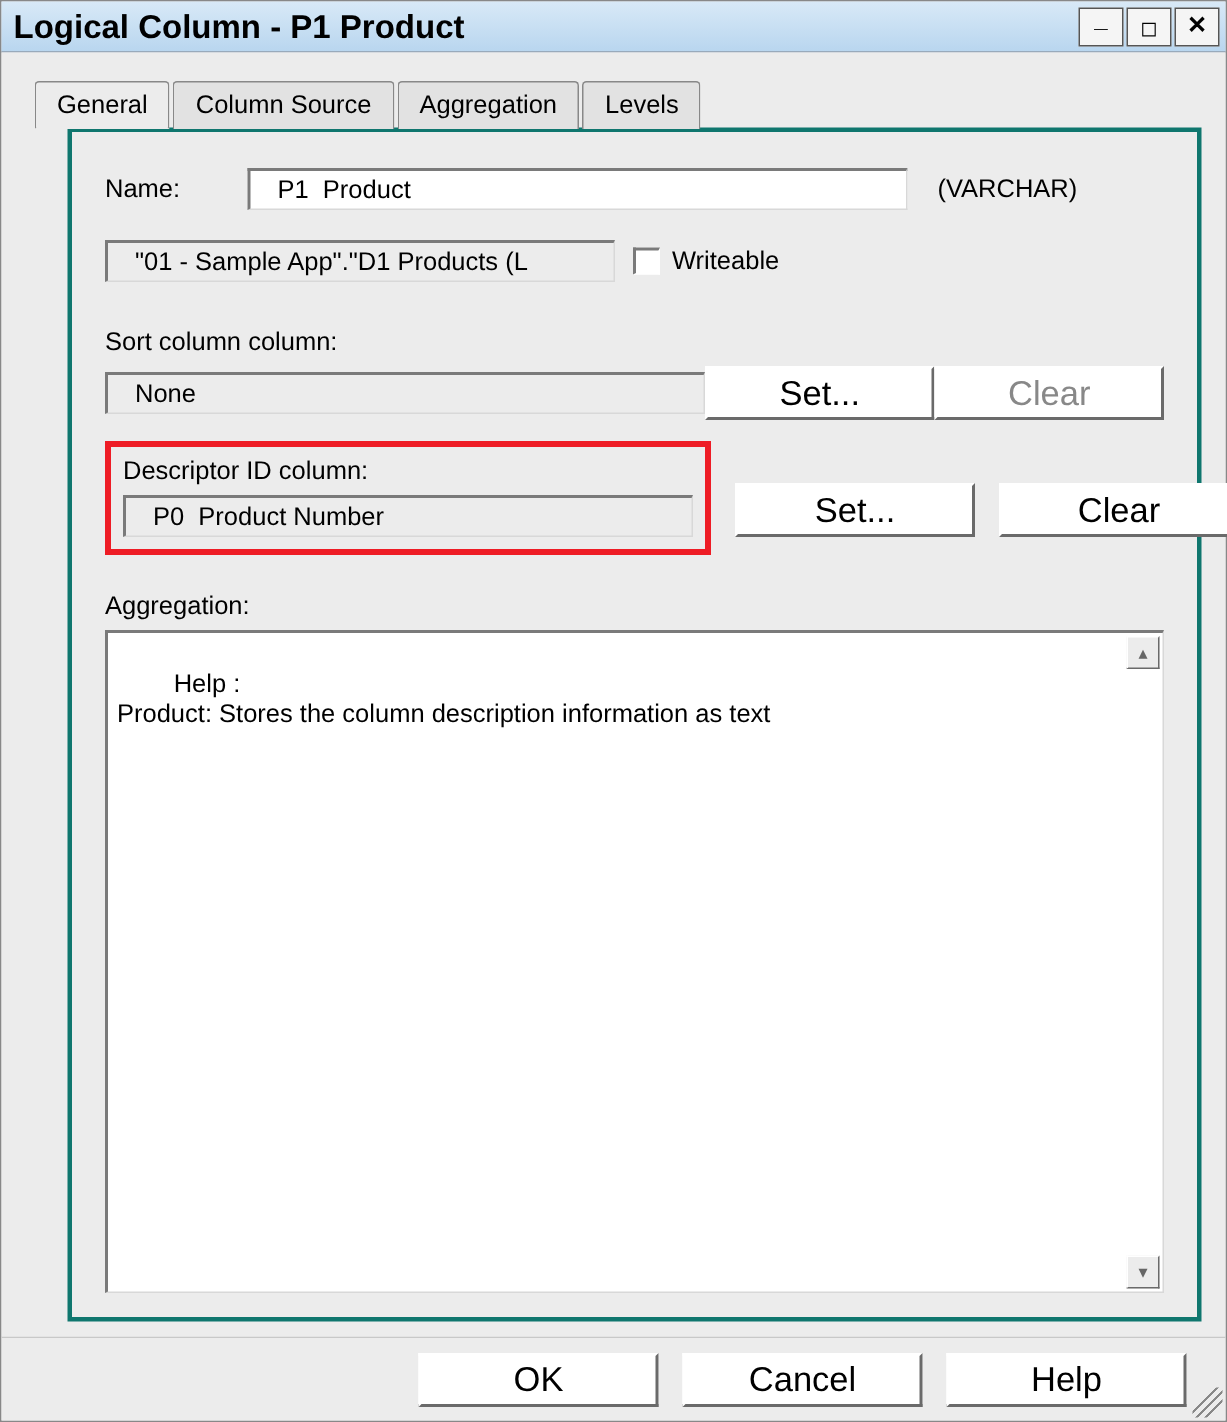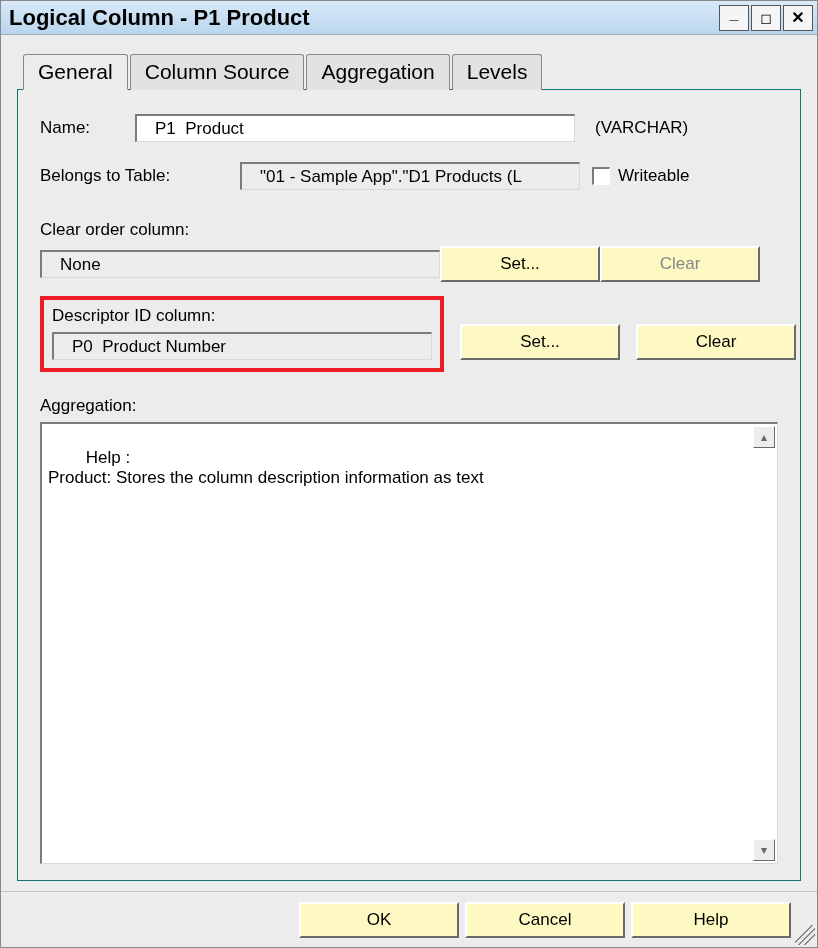--- a/index.html
+++ b/index.html
@@ -68,44 +68,45 @@
     display:flex;
     margin-left: 6px;
     position: relative;
     z-index: 2;
   }
   .tab {
     border:1px solid #888;
     border-bottom:none;
     background:#ececec;
     padding: 5px 14px;
-    font-size:21px;
+    font-size:17px;
     margin-right:2px;
     border-radius: 3px 3px 0 0;
     position:relative;
     top:1px;
     color:#000;
   }
   .tab.active {
     background:#ececec;
     border-bottom: 1px solid #ececec;
     z-index:3;
   }
   .tab.inactive { background:#e2e2e2; }
 
   .panel {
-    border:1px solid #0f766e;
+    border:3px solid #0f766e;
     flex:1;
     margin-top:0;
     padding: 24px 22px 16px 22px;
     background:#ececec;
     position:relative;
     z-index:1;
     display:flex;
     flex-direction:column;
+    margin-left:28px;
   }
 
   .row { display:flex; align-items:center; margin-bottom:20px; }
   .lbl { width: 95px; color:#000;}
   input[type=text].textfield, .readonly {
     font-family: Tahoma, Arial, sans-serif;
     font-size:17px;
     padding: 2px 18px;
     height: 28px;
     border-top:2px solid #7a7a7a;
@@ -133,22 +134,22 @@
 
   .section-label { margin-top: 10px; margin-bottom:6px; }
 
   .setrow {
     display:flex; align-items:center; gap:0; margin-bottom:10px;
   }
   .setrow .readonly { flex:0 0 400px; width:400px; }
   .btn {
     width: 160px; height:36px;
     font-family: Tahoma, Arial, sans-serif;
-    font-size:17px;
-    background:#fef9c3;
+    font-size:23px;
+    background:#ffffff;
     border-top:2px solid #fff;
     border-left:2px solid #fff;
     border-right:2px solid #6a6a6a;
     border-bottom:2px solid #6a6a6a;
     color:#000;
   }
   .btn.disabled { color:#888; }
 
   .highlight-box {
     border:4px solid #ee1c25;
@@ -182,21 +183,21 @@
     display:flex; align-items:center; justify-content:center;
     font-size:12px; color:#666;
   }
   .scroll-up{ top:2px;} .scroll-dn{ bottom:2px; }
 
   .button-bar {
     height:56px;
     display:flex;
     align-items:center;
     justify-content:flex-end;
-    gap:6px;
+    gap:16px;
     padding: 0 26px 0 0;
     background:#ececec;
     border-top:1px solid #c8c8c8;
   }
 
   .resize-grip {
     position:absolute; right:2px; bottom:2px;
     width:20px; height:20px;
     background:
       linear-gradient(135deg, transparent 0 40%, #888 40% 45%, transparent 45% 55%, #888 55% 60%, transparent 60% 70%, #888 70% 75%, transparent 75% 100%);
@@ -226,29 +227,28 @@
 
     <div class="panel">
 
       <div class="row">
         <div class="lbl">Name:</div>
         <input type="text" class="textfield" style="width: 440px;" value="P1  Product">
         <div class="type-lbl">(VARCHAR)</div>
       </div>
 
       <div class="row belongs-row">
-        <div class="lbl">Belongs to Table:</div>
         <input type="text" class="readonly" readonly="" value="&quot;01 - Sample App&quot;.&quot;D1 Products (L" style="">
         <div class="checkbox-wrap">
           <div class="cb"></div>
           <span>Writeable</span>
         </div>
       </div>
 
-      <div class="section-label">Clear order column:</div>
+      <div class="section-label">Sort column column:</div>
       <div class="setrow">
         <input type="text" class="readonly" readonly="" value="None" style="">
         <button class="btn">Set...</button>
         <button class="btn disabled">Clear</button>
       </div>
 
       <div style="display:flex; align-items:flex-start; gap:16px;">
         <div class="highlight-box" style="flex:0 0 404px;">
           <div class="section-label">Descriptor ID column:</div>
           <div class="setrow">

